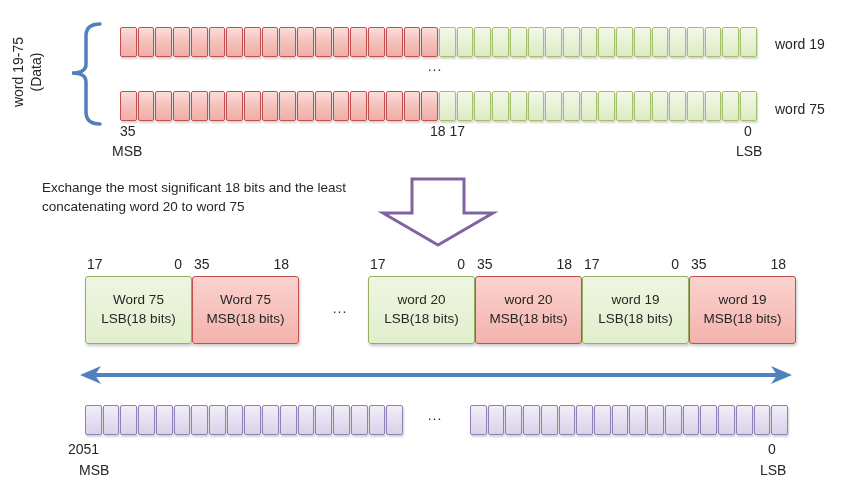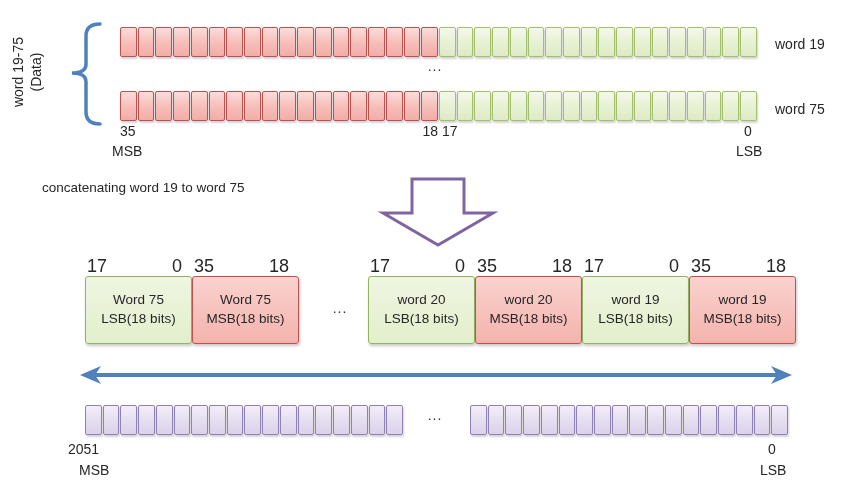--- a/index.html
+++ b/index.html
@@ -26,21 +26,21 @@
   .row-top1{left:120px;top:27px;width:637px;height:30px;}
   .row-top2{left:120px;top:91px;width:637px;height:30px;}
   .row-bot-left{left:85px;top:405px;width:318px;height:30px;}
   .row-bot-right{left:470px;top:405px;width:318px;height:30px;}
 
   
   .instruction{position:absolute;left:42px;top:178px;font-size:13.5px;line-height:19px;}
 
   
   .wbox{position:absolute;top:256px;width:107px;height:90px;}
-  .wbox .nums{position:relative;height:20px;font-size:18px;}
+  .wbox .nums{position:relative;height:20px;font-size:14px;}
   .wbox .nums .ln{position:absolute;left:2px;top:0;}
   .wbox .nums .rn{position:absolute;right:10px;top:0;}
   .wbox .body{
     height:68px;border-radius:3px;box-sizing:border-box;
     display:flex;flex-direction:column;justify-content:center;align-items:center;
     font-size:13.5px;line-height:1.4;text-align:center;
     box-shadow:1px 2px 3px rgba(120,120,120,0.4);
   }
   .body.green{background:linear-gradient(180deg,#EFF5E1 0%,#E2EFCC 100%);border:1.5px solid #93B160;}
   .body.red{background:linear-gradient(180deg,#FAD2CE 0%,#F4B3AD 100%);border:1.5px solid #C0504D;}
@@ -138,27 +138,28 @@
       <div class="cell green"></div>
       <div class="cell green"></div>
       <div class="cell green"></div>
       <div class="cell green"></div>
     </div>
 
   <div class="lbl" style="left:775px;top:36px;">word 19</div>
   <div class="lbl" style="left:775px;top:101px;">word 75</div>
 
   <div class="lbl" style="left:120px;top:123px;">35</div>
-  <div class="lbl" style="left:415px;top:123px;width:50px;text-align:center;">18 17</div>
+  <div class="lbl" style="left:415px;top:123px;width:50px;text-align:right;">18 17</div>
   <div class="lbl" style="left:744px;top:123px;">0</div>
   <div class="lbl" style="left:112px;top:143px;">MSB</div>
   <div class="lbl" style="left:736px;top:143px;">LSB</div>
 
   <div class="instruction">
-    <div>concatenating word 19 to word 75</div>
+    <div>Exchange the most significant 18 bits and the least</div>
+    <div>concatenating word 20 to word 75</div>
   </div>
 
   <svg style="left:380px;top:176px;" width="116" height="72" viewBox="0 0 116 72">
     <polygon points="32,3 84,3 84,37 113,37 58,69 3,37 32,37" fill="#ffffff" stroke="#8064A2" stroke-width="3" stroke-linejoin="miter"></polygon>
   </svg>
 
   <div class="wbox pos0">
     <div class="nums">
       <span class="ln">17</span>
       <span class="rn">0</span>

